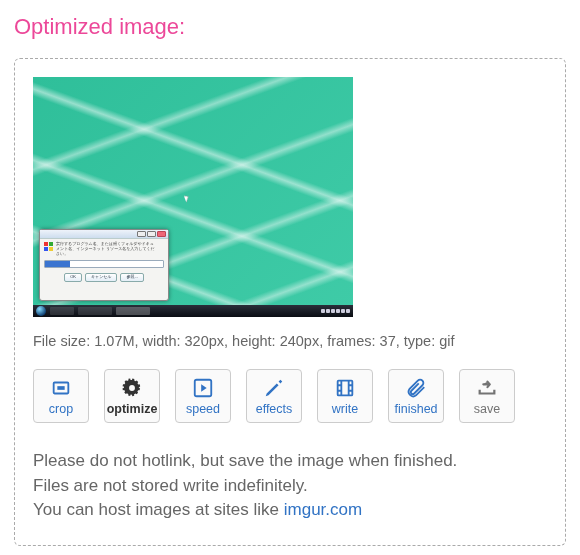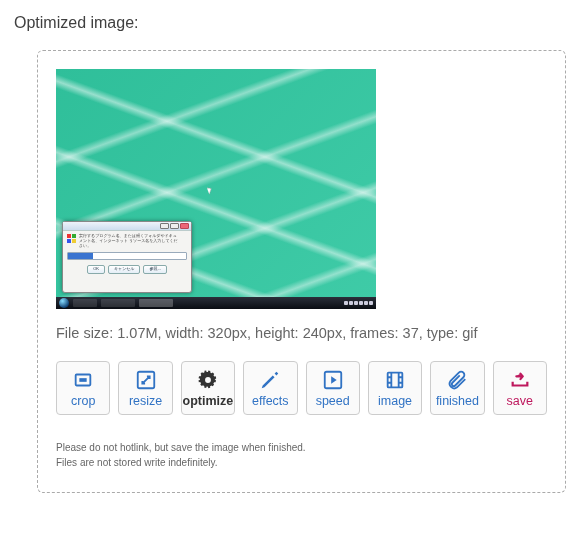--- a/index.html
+++ b/index.html
@@ -4,30 +4,29 @@
 <style>
   * { box-sizing: border-box; margin: 0; padding: 0; }
   body {
     font-family: -apple-system, BlinkMacSystemFont, "Segoe UI", Arial, sans-serif;
     background: #fff;
     padding: 14px;
     width: 580px;
     color: #555;
   }
   .heading {
-    font-size: 16px;
+    font-size: 22px;
     font-weight: 400;
-    color: #404040;
+    color: #ec4899;
     margin-bottom: 18px;
   }
   .panel {
     border: 1.5px dashed #aaa;
     border-radius: 6px;
     padding: 18px 18px 22px 18px;
-    margin-left: 23px;
   }
   .thumb {
     width: 320px;
     height: 240px;
     position: relative;
     overflow: hidden;
     background: linear-gradient(135deg,#2fbf9a,#3fcba7);
   }
   
   .thumb::before {
@@ -101,37 +100,37 @@
     border-bottom:5px solid transparent;
     filter: drop-shadow(0 0 .5px #000);
     transform: rotate(-20deg);
   }
 
   .fileinfo {
     font-size: 14.5px;
     color: #666;
     margin: 16px 0 20px 0;
   }
-  .toolbar { display:flex; gap:8px; }
+  .toolbar { display:flex; gap:15px; }
   .tbtn {
     border:1px solid #ccc;
     background:#fafafa;
     border-radius:4px;
     width:56px; height:54px;
     display:flex; flex-direction:column; align-items:center; justify-content:center;
     gap:3px;
     cursor:pointer;
     font-size:12.5px;
     color:#3173c4;
   }
-  .tbtn.green { color:#be185d; }
+  .tbtn.green { color:#737373; }
   .tbtn.dark  { color:#333;font-weight:bold; }
   .tbtn svg { width:22px; height:22px; display:block; }
   .tbtn.dark svg { color:#333; }
-  .notes { margin-top:26px; font-size:10px; color:#666; line-height:1.45;}
+  .notes { margin-top:26px; font-size:17px; color:#666; line-height:1.45;}
   .notes a { color:#3173c4; text-decoration:none; }
 </style>
 </head>
 <body>
 
 <h2 class="heading">Optimized image:</h2>
 
 <div class="panel">
 
   <div class="thumb">
@@ -175,62 +174,53 @@
   <div class="toolbar">
     <button class="tbtn">
       <span>
         <svg viewBox="0 0 24 24" fill="none" stroke="currentColor" stroke-width="2">
             <rect x="4" y="6" width="16" height="12" rx="1"></rect>
             <rect x="8" y="10" width="8" height="4" fill="currentColor" stroke="none"></rect>
           </svg>
       </span>
       <span>crop</span>
     </button>
-    <button class="tbtn">
-      <span>
-        <svg viewBox="0 0 24 24" fill="none" stroke="currentColor" stroke-width="2">
-            <rect x="3" y="3" width="18" height="18" rx="2"></rect>
-            <path d="M8 16l8-8M13 8h3v3M11 16H8v-3"></path>
-          </svg>
-      </span>
-      <span>resize</span>
-    </button>
     <button class="tbtn dark">
       <span>
         <svg viewBox="0 0 24 24" fill="currentColor">
             <path d="M12 8a4 4 0 100 8 4 4 0 000-8zm9 4l2 .5-.7 2.7-2-.2a9 9 0 01-1 1.8l1 1.7-2 2-1.7-1a9 9 0 01-1.8 1l.2 2-2.7.7L12 21a9 9 0 01-2 0l-.5 2-2.7-.7.2-2a9 9 0 01-1.8-1l-1.7 1-2-2 1-1.7a9 9 0 01-1-1.8l-2 .2L-.9 12.5 1 12a9 9 0 010-2L-.9 9.5l.7-2.7 2 .2a9 9 0 011-1.8l-1-1.7 2-2 1.7 1a9 9 0 011.8-1l-.2-2L9.5-.9 10 1a9 9 0 012 0l.5-2 2.7.7-.2 2a9 9 0 011.8 1l1.7-1 2 2-1 1.7a9 9 0 011 1.8l2-.2.7 2.7L21 12z" transform="scale(.8) translate(3 3)"></path>
           </svg>
       </span>
       <span>optimize</span>
     </button>
     <button class="tbtn">
       <span>
+        <svg viewBox="0 0 24 24" fill="none" stroke="currentColor" stroke-width="2">
+            <rect x="3" y="3" width="18" height="18" rx="2"></rect>
+            <path d="M10 8l6 4-6 4V8z" fill="currentColor" stroke="none"></path>
+          </svg>
+      </span>
+      <span>speed</span>
+    </button>
+    <button class="tbtn">
+      <span>
         <svg viewBox="0 0 24 24" fill="currentColor">
             <path d="M3 21l3-1 11-11-2-2L4 18l-1 3zM17 5l2 2 2-2-2-2-2 2z"></path>
           </svg>
       </span>
       <span>effects</span>
     </button>
     <button class="tbtn">
       <span>
         <svg viewBox="0 0 24 24" fill="none" stroke="currentColor" stroke-width="2">
-            <rect x="3" y="3" width="18" height="18" rx="2"></rect>
-            <path d="M10 8l6 4-6 4V8z" fill="currentColor" stroke="none"></path>
-          </svg>
-      </span>
-      <span>speed</span>
-    </button>
-    <button class="tbtn">
-      <span>
-        <svg viewBox="0 0 24 24" fill="none" stroke="currentColor" stroke-width="2">
             <rect x="4" y="4" width="16" height="16" rx="1"></rect>
             <path d="M8 4v16M16 4v16M4 9h4M4 15h4M16 9h4M16 15h4"></path>
           </svg>
       </span>
-      <span>image</span>
+      <span>write</span>
     </button>
     <button class="tbtn">
       <span>
         <svg viewBox="0 0 24 24" fill="none" stroke="currentColor" stroke-width="2">
             <path d="M21 11l-9 9a5 5 0 01-7-7l9-9a3.5 3.5 0 015 5l-9 9a2 2 0 01-3-3l8-8"></path>
           </svg>
       </span>
       <span>finished</span>
     </button>
     <button class="tbtn green">
@@ -241,15 +231,18 @@
             <path d="M7 9h7M14 9l-2.5 -3M14 9l-2.5 3" stroke-linecap="round" transform="translate(1 -1)"></path>
           </svg>
       </span>
       <span>save</span>
     </button>
   </div>
 
   <div class="notes">
     <div>Please do not hotlink, but save the image when finished.</div>
     <div>Files are not stored write indefinitely.</div>
+    <div>
+      <span>You can host images at sites like </span><a href="#">imgur.com</a>
+    </div>
   </div>
 
 </div>
 
 </body></html>

